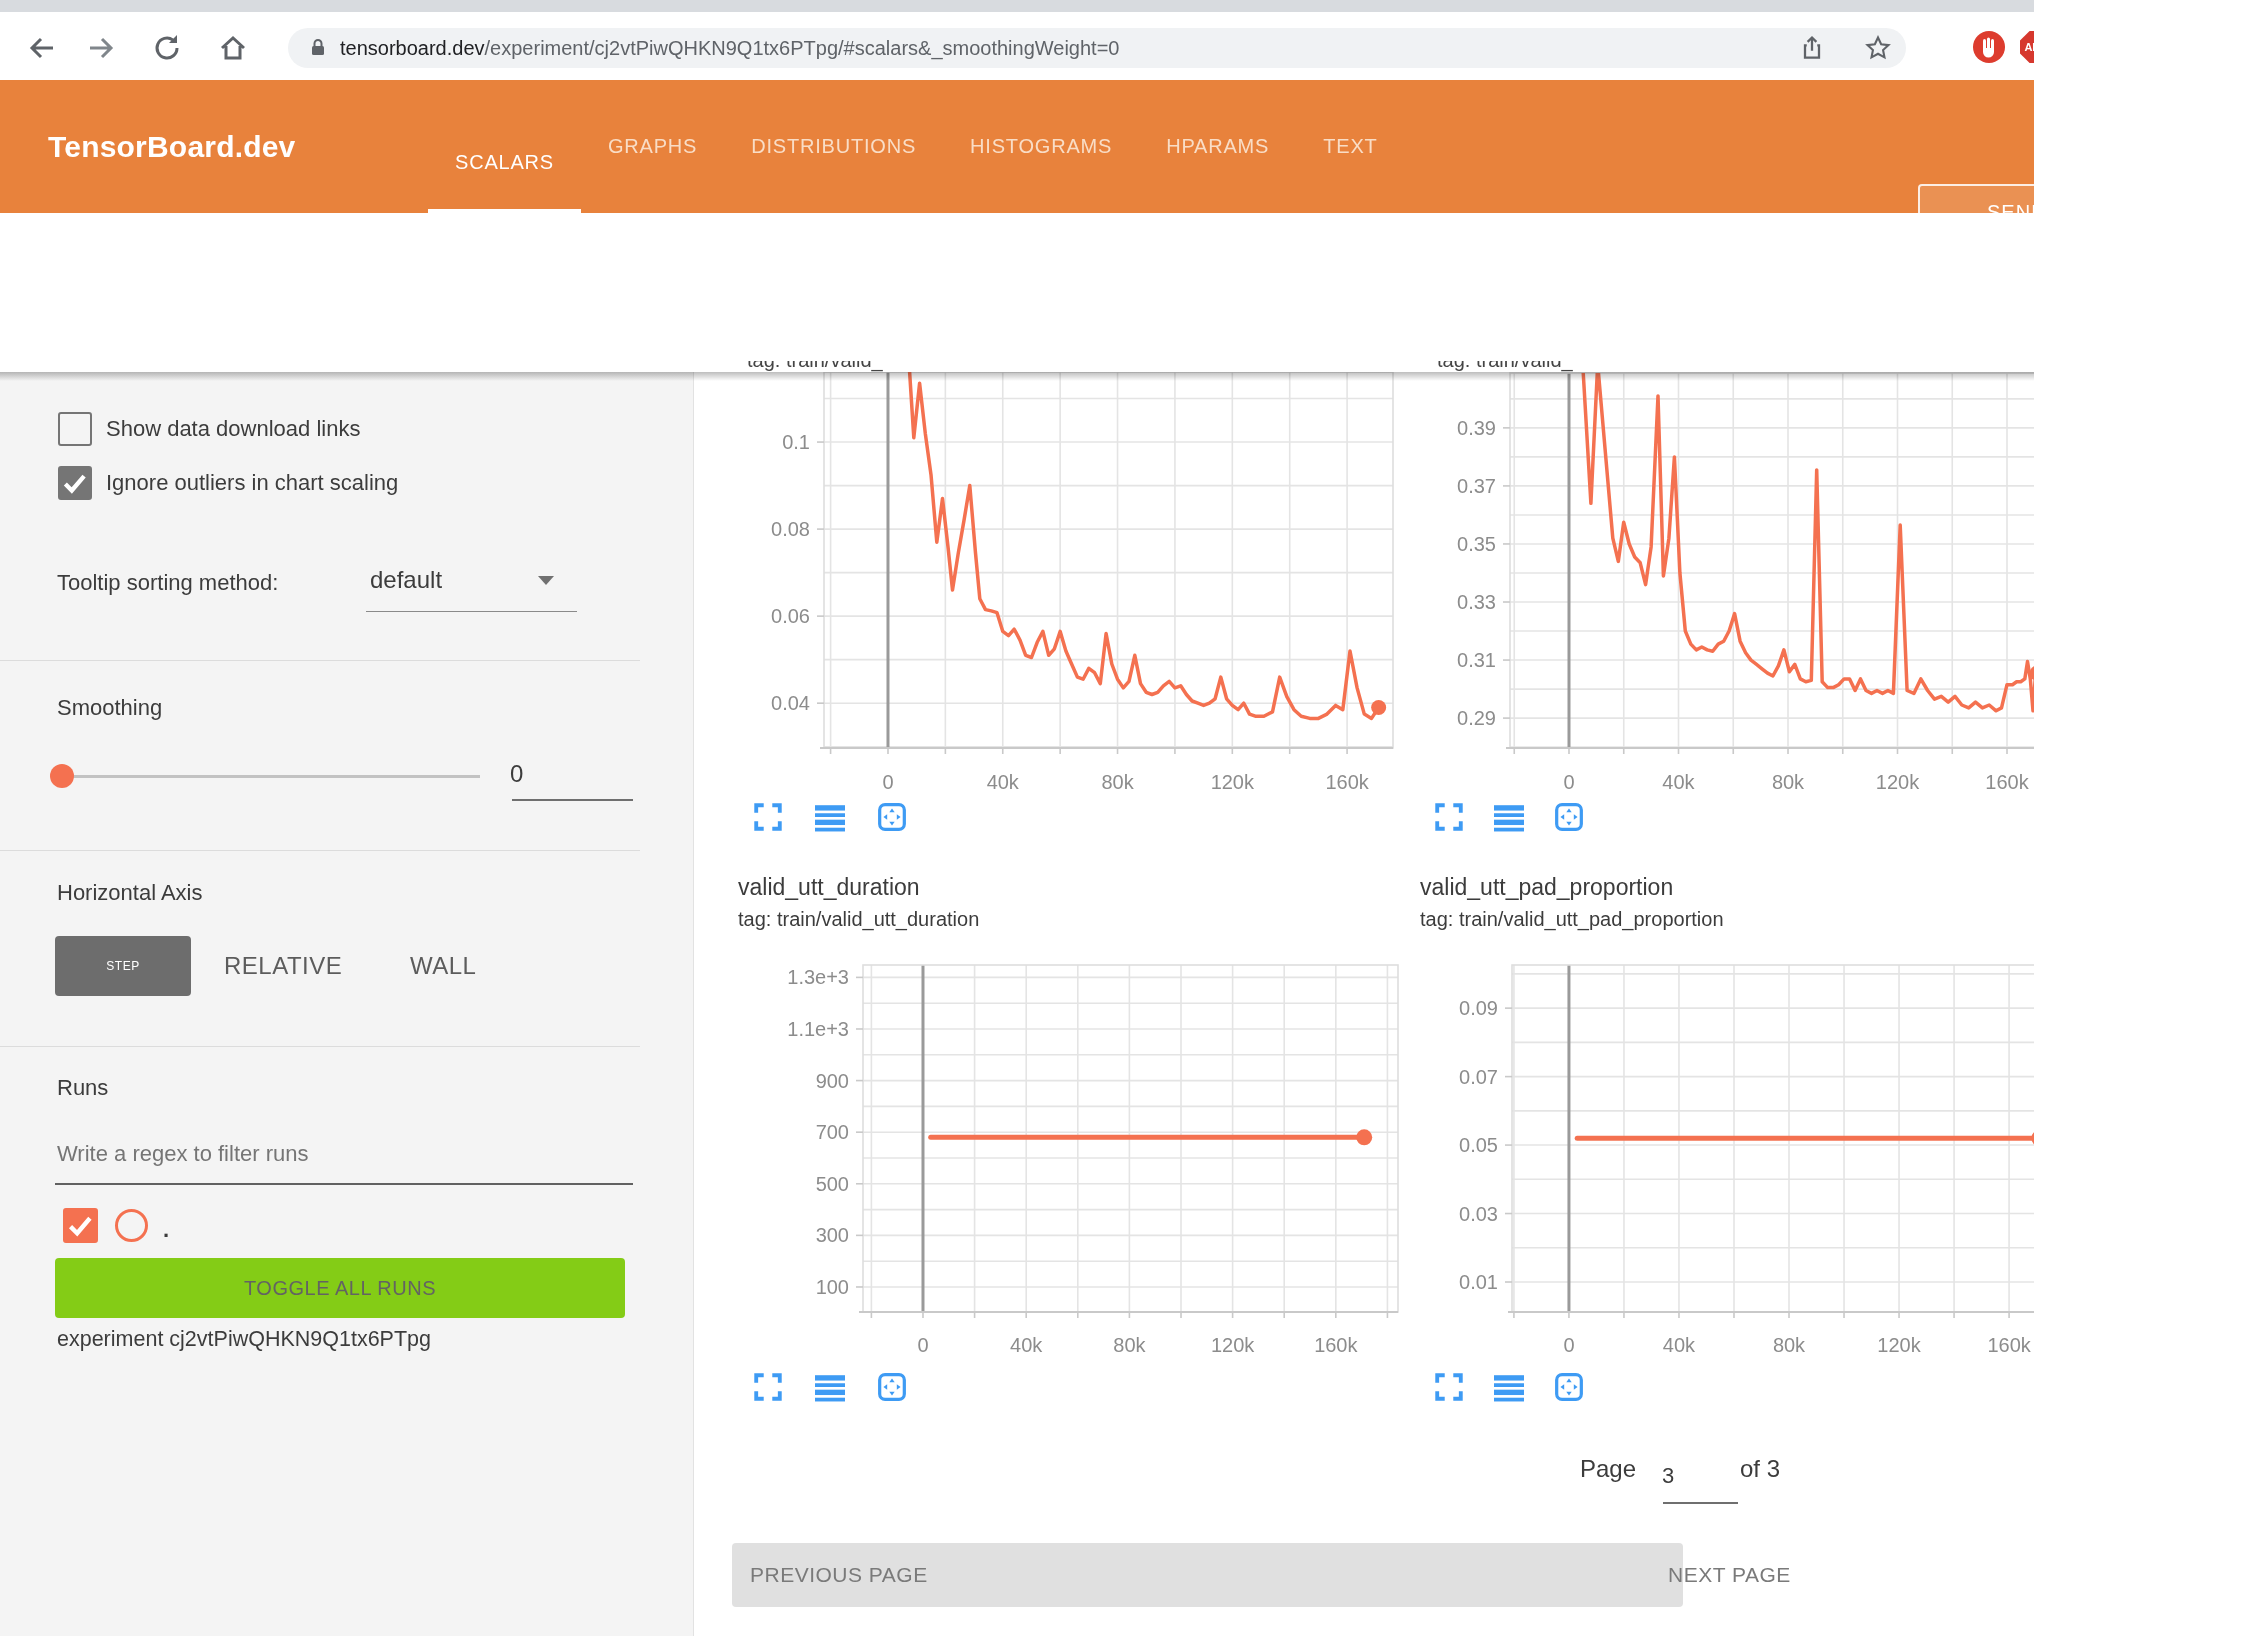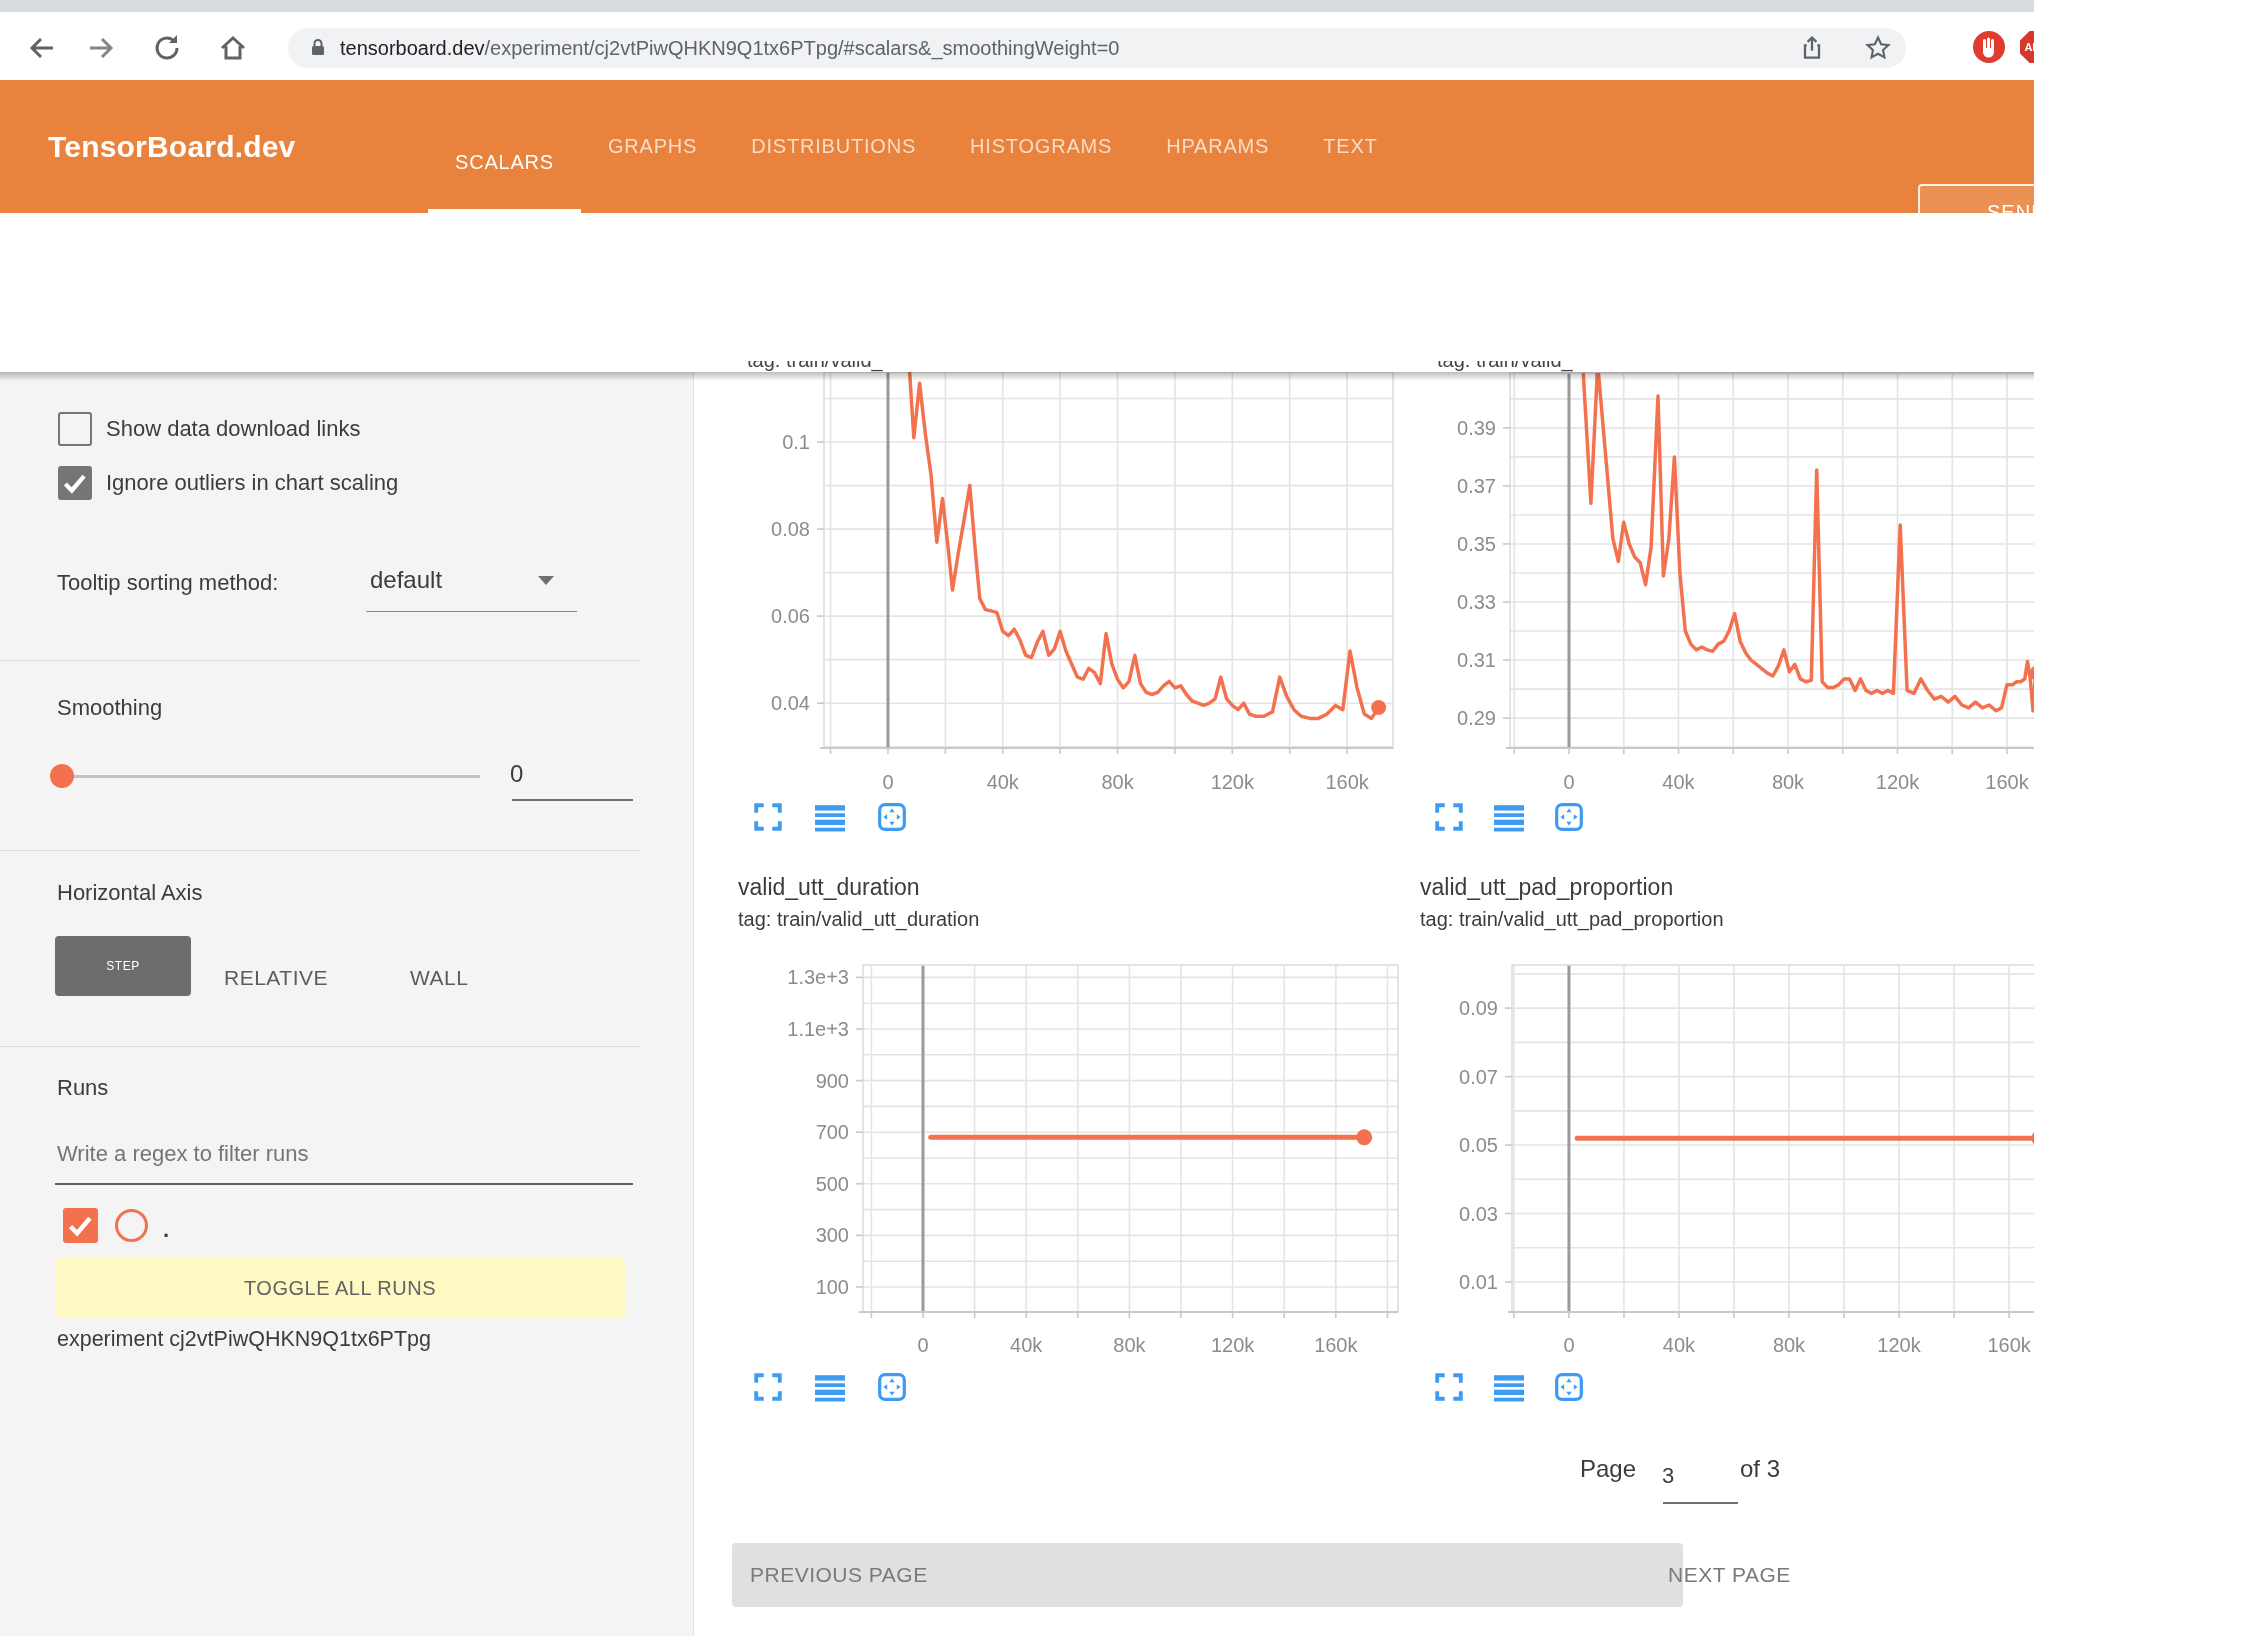--- a/index.html
+++ b/index.html
@@ -37,23 +37,23 @@
   
   .sidebar{position:absolute;left:0;top:372px;width:693px;height:1264px;background:#f4f4f4;border-right:1px solid #e2e2e2;}
   .sb-label{position:absolute;font-size:22px;color:#3c3c3c;white-space:nowrap;}
   .cbox{position:absolute;width:30px;height:30px;border:2.5px solid #757575;border-radius:3px;background:transparent;}
   .cbox.gray{background:#757575;border-color:#757575;}
   .cbox.orange{background:#f47150;border-color:#f47150;}
   .divider{position:absolute;left:0;width:640px;height:0;border-top:1.5px solid #dcdcdc;}
   .underline{position:absolute;height:0;}
   .stepbtn{position:absolute;left:55px;top:564px;width:136px;height:60px;background:#6d6d6d;border-radius:4px;
     color:#fff;font-size:12px;letter-spacing:.5px;display:flex;align-items:center;justify-content:center;}
-  .axisopt{position:absolute;top:576px;height:60px;display:flex;align-items:center;font-size:21px;
+  .axisopt{position:absolute;top:564px;height:60px;display:flex;align-items:center;font-size:24px;
     letter-spacing:.5px;color:#5c5c5c;}
-  .togglebtn{position:absolute;left:55px;top:886px;width:570px;height:60px;background:#fef9c3;border-radius:4px;
+  .togglebtn{position:absolute;left:55px;top:886px;width:570px;height:60px;background:#84cc16;border-radius:4px;
     color:#636363;font-size:20px;letter-spacing:.5px;display:flex;align-items:center;justify-content:center;}
   .caret{position:absolute;width:0;height:0;border-left:8px solid transparent;border-right:8px solid transparent;
     border-top:9px solid #707070;}
   
   .content{position:absolute;left:694px;top:372px;width:1568px;height:1264px;background:#fff;}
   .chart-card{position:absolute;}
   .ctitle{position:absolute;font-size:23px;color:#3c3c3c;}
   .ctag{position:absolute;font-size:20px;color:#3c3c3c;}
   .sliver{position:absolute;height:11px;overflow:hidden;}
   .sliver span{position:absolute;top:-12px;left:0;font-size:20px;color:#454545;white-space:nowrap;}

